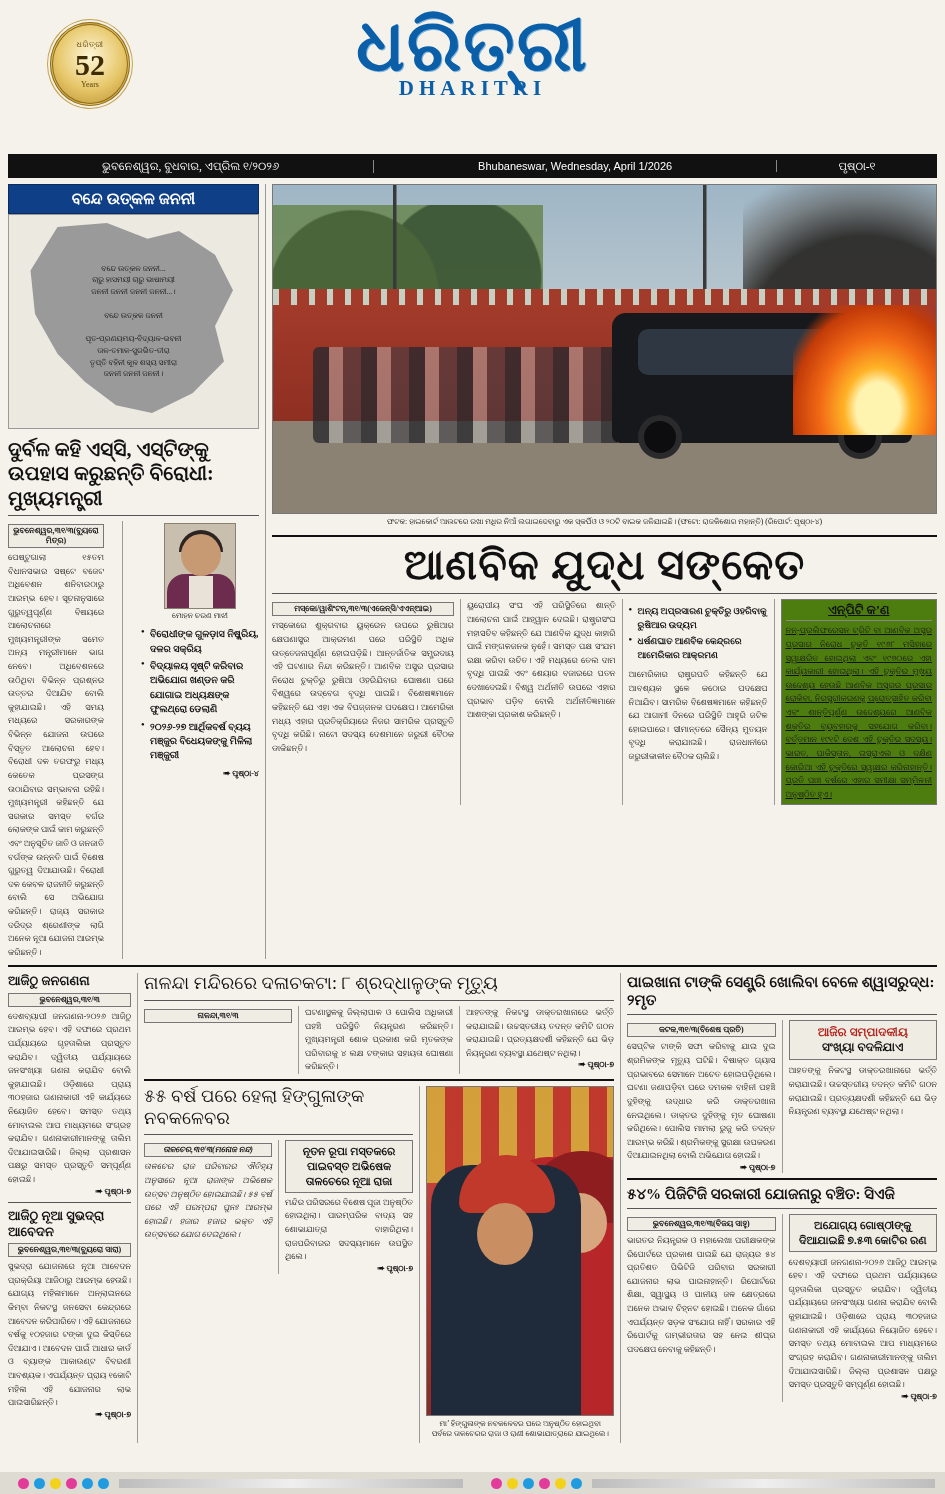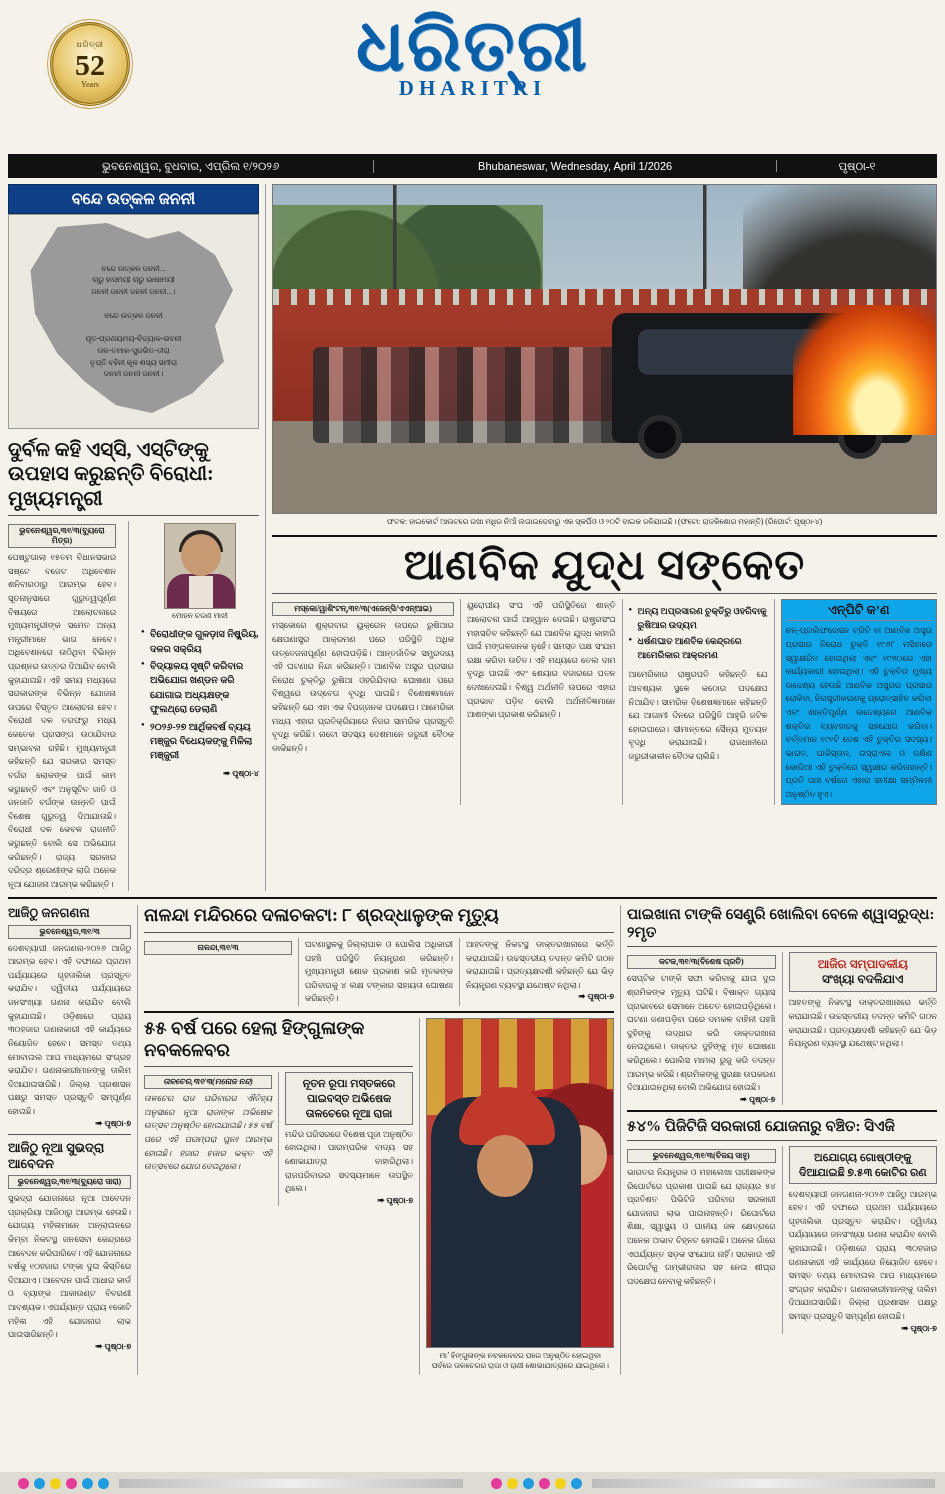--- a/index.html
+++ b/index.html
@@ -112,24 +112,24 @@
     background:
       linear-gradient(90deg, transparent 120px, #3a3a3a 120px 123px, transparent 124px),
       linear-gradient(90deg, transparent 430px, #3a3a3a 430px 433px, transparent 434px);}
   .photo-cap { font-size:7.6px; text-align:center; padding:3px 2px; line-height:1.35; }
 
   .mega-headline {
     font-size:42px; font-weight:bold; text-align:center; line-height:1.1;
     letter-spacing:1px; margin:2px 0 4px;
   }
 
-  .box-epti { border:1px solid #777; padding:3px 4px; background:#0ea5e9; }
+  .box-epti { border:1px solid #777; padding:3px 4px; background:#4d7c0f;text-decoration:underline; }
   .box-epti .bh { text-align:center; font-weight:bold; font-size:12.5px; border-bottom:1px solid #888; padding-bottom:2px; margin-bottom:3px;}
 
-  .sub-hl { font-size:18px; font-weight:bold; line-height:1.2; }
+  .sub-hl { font-size:18px; font-weight:normal; line-height:1.2; }
   .sub-hl-sm { font-size:15px; font-weight:bold; line-height:1.2; }
   .med-hl { font-size:13px; font-weight:bold; line-height:1.25; }
 
   .photo-wed { height:330px; border:1px solid #777; position:relative; overflow:hidden;
     background:linear-gradient(#b9352f 0%, #c2403a 30%, #8d2a26 100%); }
   .wed-canopy { position:absolute; left:0; top:0; width:100%; height:96px;
     background:repeating-linear-gradient(90deg,#d8b23c 0 18px,#c0392b 18px 36px); opacity:.85;}
   .wed-man { position:absolute; right:32px; bottom:0; width:150px; height:250px; background:#1f2a3a; border-radius:40px 40px 0 0;}
   .wed-man .turban{position:absolute;left:28px;top:-10px;width:96px;height:58px;background:#c0392b;border-radius:48px 48px 10px 10px;}
   .wed-man .face{position:absolute;left:46px;top:38px;width:56px;height:62px;border-radius:50%;background:#c98f63;}
@@ -186,21 +186,21 @@
 ବନ୍ଦେ ଉତ୍କଳ ଜନନୀ
 
 ପୃତ-ପ୍ରଣୟମୟ-ବିଦ୍ୟାଳ-ଭବନୀ
 ତାଳ-ତମାଳ-ସୁରଭିତ-ତୀରା
 ତୃପ୍ତି ବହିନୀ କୂଳ ଶସ୍ୟ ସମୀରା
 ଜନନୀ ଜନନୀ ଜନନୀ।</div>
       </div>
 
       <div class="headline hl-left">ଦୁର୍ବଳ କହି ଏସ୍‌ସି, ଏସ୍‌ଟିଙ୍କୁ ଉପହାସ କରୁଛନ୍ତି ବିରୋଧୀ: ମୁଖ୍ୟମନ୍ତ୍ରୀ</div>
       <div class="hr"></div>
-      <div style="display:flex; gap:12px;">
+      <div style="display:flex; gap:18px;">
         <div style="flex:1;">
           <div class="byline">ଭୁବନେଶ୍ୱର,୩୧/୩(ବ୍ୟୁରୋ ମିତ୍ର)</div>
           <div class="body-text">ପେଷ୍ଟୁଗାଲା ୧୫ତମ ବିଧାନସଭାର ସଷ୍ଟେ ବଜେଟ ଅଧିବେଶନ ଶନିବାରଠାରୁ ଆରମ୍ଭ ହେବ। ସୂଚନାନୁସାରେ ଗୁରୁତ୍ୱପୂର୍ଣ୍ଣ ବିଷୟରେ ଆଲୋଚନାରେ ମୁଖ୍ୟମନ୍ତ୍ରୀଙ୍କ ସମେତ ଅନ୍ୟ ମନ୍ତ୍ରୀମାନେ ଭାଗ ନେବେ। ଅଧିବେଶନରେ ଉଠିଥିବା ବିଭିନ୍ନ ପ୍ରଶ୍ନର ଉତ୍ତର ଦିଆଯିବ ବୋଲି କୁହାଯାଇଛି। ଏହି ସମୟ ମଧ୍ୟରେ ସରକାରଙ୍କ ବିଭିନ୍ନ ଯୋଜନା ଉପରେ ବିସ୍ତୃତ ଆଲୋଚନା ହେବ। ବିରୋଧୀ ଦଳ ତରଫରୁ ମଧ୍ୟ କେତେକ ପ୍ରସଙ୍ଗ ଉଠାଯିବାର ସମ୍ଭାବନା ରହିଛି। ମୁଖ୍ୟମନ୍ତ୍ରୀ କହିଛନ୍ତି ଯେ ସରକାର ସମସ୍ତ ବର୍ଗର ଲୋକଙ୍କ ପାଇଁ କାମ କରୁଛନ୍ତି ଏବଂ ଅନୁସୂଚିତ ଜାତି ଓ ଜନଜାତି ବର୍ଗଙ୍କ ଉନ୍ନତି ପାଇଁ ବିଶେଷ ଗୁରୁତ୍ୱ ଦିଆଯାଉଛି। ବିରୋଧୀ ଦଳ କେବଳ ରାଜନୀତି କରୁଛନ୍ତି ବୋଲି ସେ ଅଭିଯୋଗ କରିଛନ୍ତି। ରାଜ୍ୟ ସରକାର ଦରିଦ୍ର ଶ୍ରେଣୀଙ୍କ ଲାଗି ଅନେକ ନୂଆ ଯୋଜନା ଆରମ୍ଭ କରିଛନ୍ତି।</div>
         </div>
         <div class="rule-v"></div>
         <div style="width:118px;">
           <div class="portrait">
             <div class="body"></div>
               <div class="shirt"></div>
               <div class="hair"></div>

